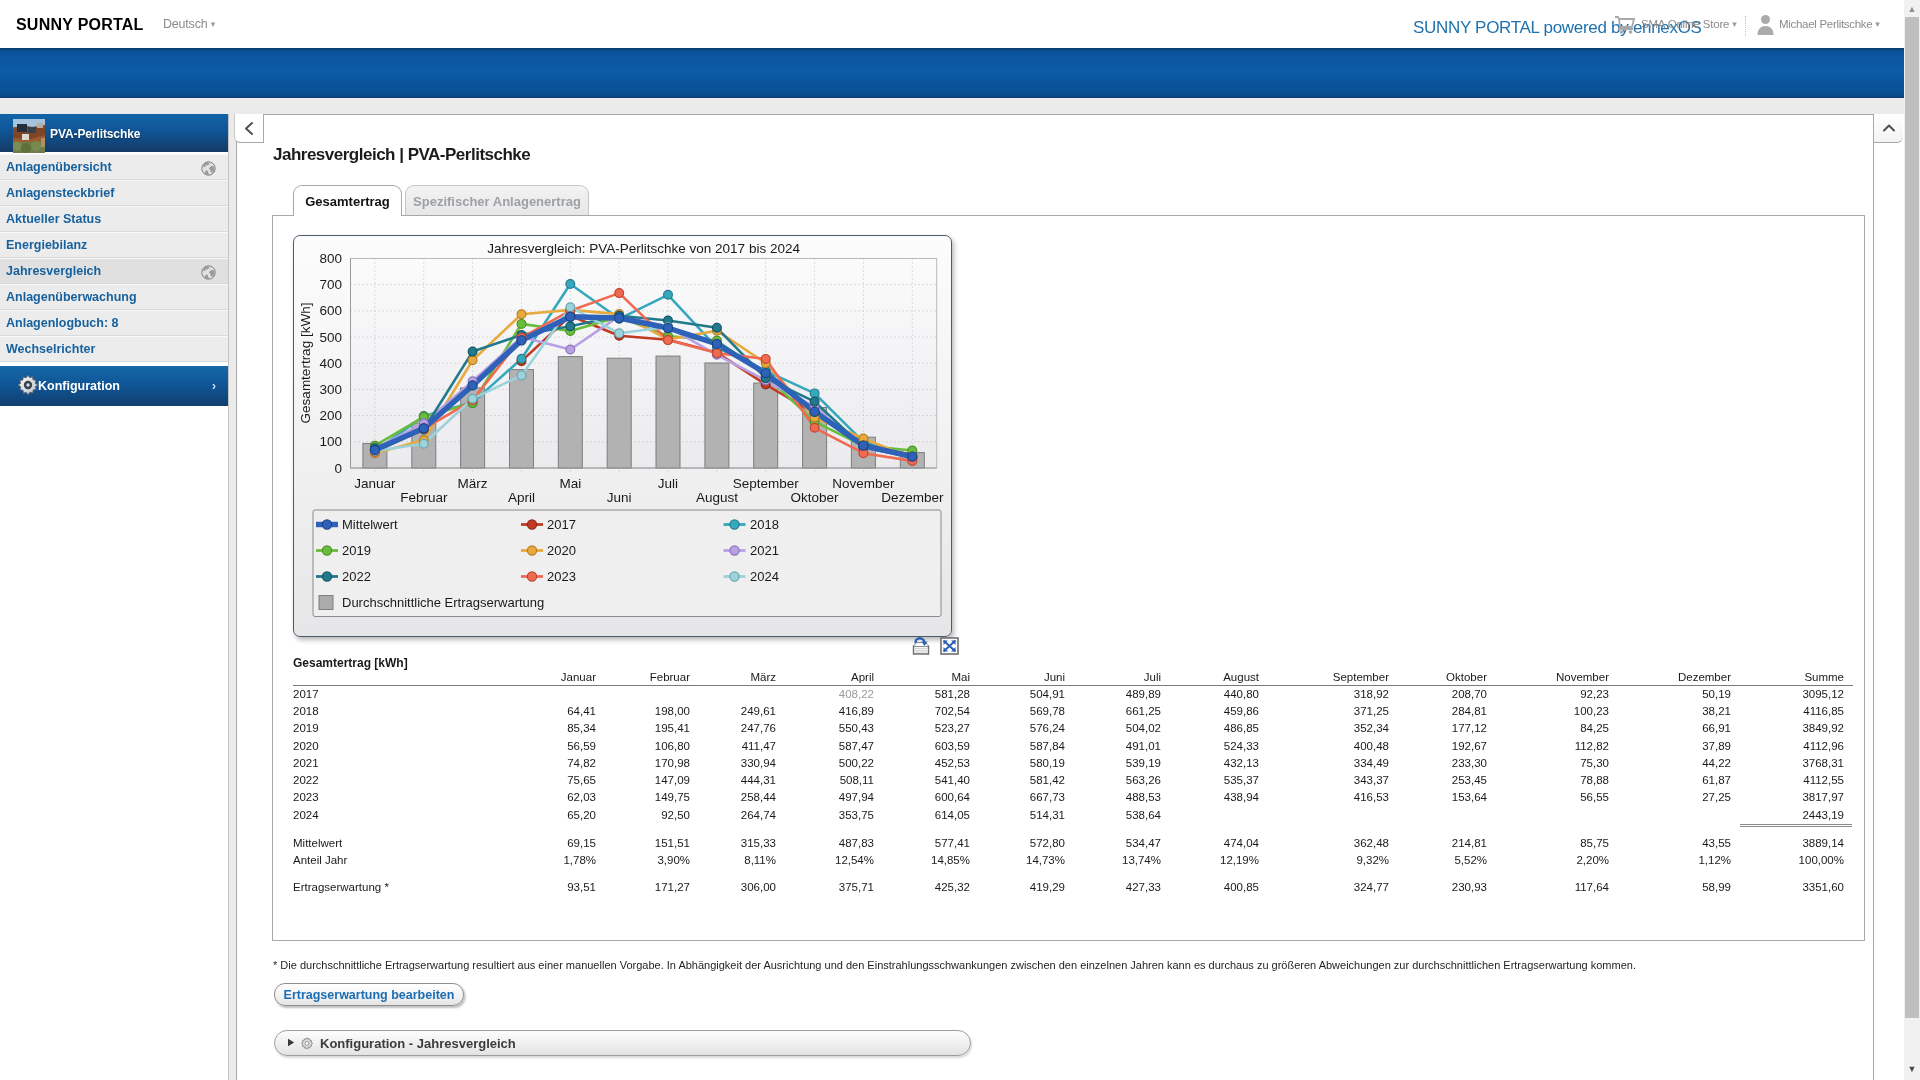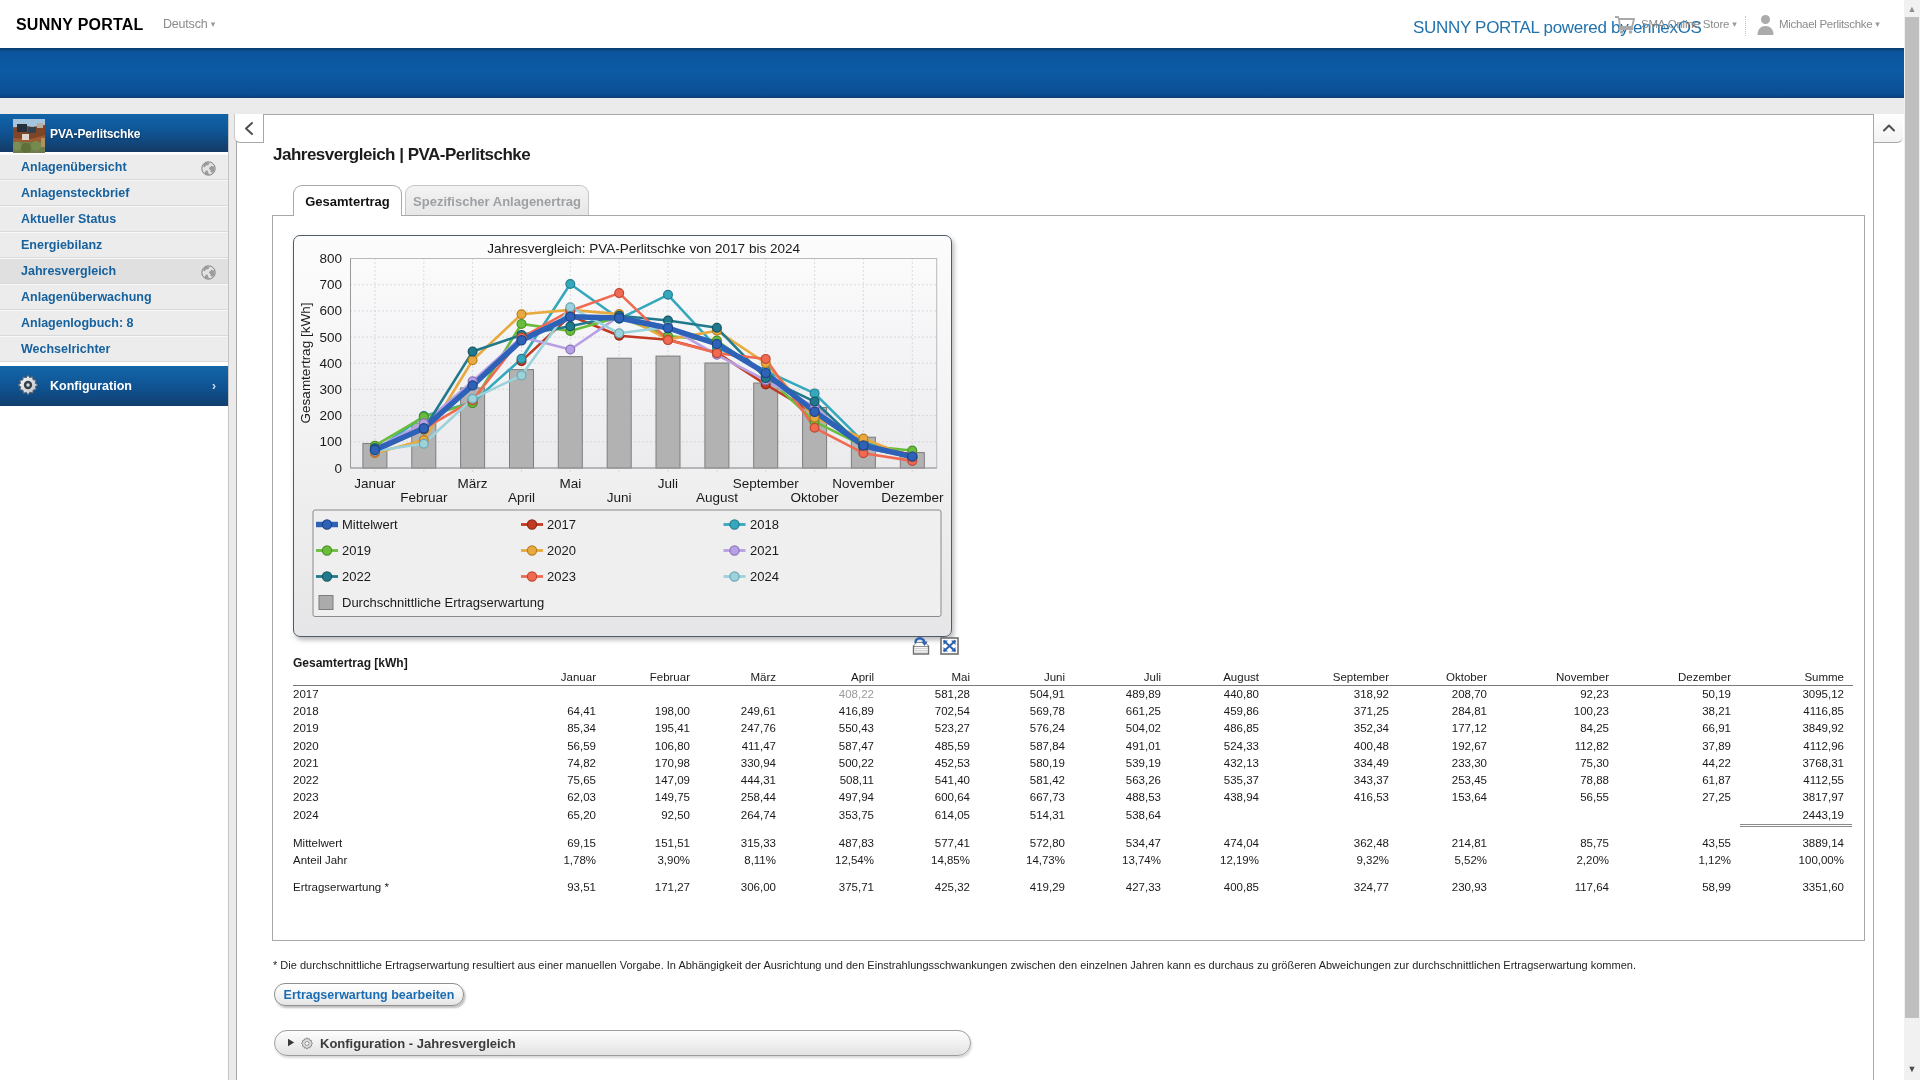--- a/index.html
+++ b/index.html
@@ -14,24 +14,24 @@
 #vsep{position:absolute;left:1745px;top:16px;height:20px;border-left:1px dotted #c2c2c2}
 #banner{position:absolute;left:0;top:48px;width:1904px;height:50px;background:linear-gradient(180deg,#0b3c6e 0,#0a549c 8%,#0c5ba6 45%,#0a4f93 92%,#0c3e74 100%)}
 #panel{position:absolute;left:236px;top:114px;width:1638px;height:966px;background:#fff;border:1px solid #a8a8a8;border-bottom:none}
 #lbtn{position:absolute;left:234px;top:114px;width:30px;height:29px;background:#fff;border-right:1px solid #a8a8a8;border-bottom:1px solid #a8a8a8;border-left:1px solid #c9c9c9;border-radius:0 0 0 6px;z-index:5}
 #lbtn svg,#rbtn svg{position:absolute;left:8px;top:7px}
 #rbtn{position:absolute;left:1873px;top:114px;width:30px;height:29px;background:linear-gradient(180deg,#fff,#f3f3f3);border-left:1px solid #a8a8a8;border-bottom:1px solid #a8a8a8;border-radius:0 0 6px 0;z-index:5}
 #sidebar{position:absolute;left:0;top:114px;width:229px;height:966px;background:#fff;border-right:1px solid #c4c4c4}
 #sbhead{position:absolute;left:0;top:114px;width:228px;height:40px;background:linear-gradient(180deg,#1164a8 0,#0f5596 45%,#143a66 100%);border-bottom:2px solid #fff}
 #sbhead .nm{position:absolute;left:50px;top:13px;color:#fff;font-weight:bold;font-size:12px;letter-spacing:-.1px;text-shadow:0 1px 2px rgba(0,0,0,.4)}
 #thumb{position:absolute;left:13px;top:5px;width:32px;height:34px}
-.mi{position:absolute;left:0;width:228px;height:26px;background:#ececec;border-top:1px solid #f8f8f8;border-bottom:1px solid #d9d9d9;color:#17629e;font-weight:bold;font-size:12.5px;line-height:25px;padding-left:21px}
+.mi{position:absolute;left:0;width:228px;height:26px;background:#ececec;border-top:1px solid #f8f8f8;border-bottom:1px solid #d9d9d9;color:#17629e;font-weight:bold;font-size:12.5px;line-height:25px;padding-left:6px}
 .mi.active{background:#e0e0e0}
 .globe{position:absolute;right:12px;top:6px}
-#konf{position:absolute;left:0;top:366px;width:228px;height:40px;background:linear-gradient(180deg,#1467a8 0,#0f5494 50%,#113f6f 100%);color:#fff;font-weight:bold;font-size:12.5px;line-height:40px;padding-left:50px}
+#konf{position:absolute;left:0;top:366px;width:228px;height:40px;background:linear-gradient(180deg,#1467a8 0,#0f5494 50%,#113f6f 100%);color:#fff;font-weight:bold;font-size:12.5px;line-height:40px;padding-left:38px}
 #konf .arr{position:absolute;right:12px;top:0;font-size:12px;color:#cfe0ef}
 #gear{position:absolute;left:14px;top:6px}
 #heading{position:absolute;left:273px;top:145px;font-size:17px;letter-spacing:-.5px;font-weight:bold;color:#1c1c1c}
 .tab{position:absolute;top:185px;height:31px;font-size:13px;font-weight:bold;text-align:center;border-radius:9px 9px 0 0;z-index:4}
 #tab1{left:293px;width:109px;background:#fff;border:1px solid #a8a8a8;border-bottom:none;color:#111;line-height:32px}
 #tab2{left:405px;width:184px;height:30px;background:linear-gradient(180deg,#f3f3f3,#e7e7e7);border:1px solid #c6c6c6;border-bottom:none;color:#9da0a4;line-height:31px}
 #tcbox{position:absolute;left:272px;top:215px;width:1593px;height:726px;background:#fff;border:1px solid #a8a8a8;z-index:1}
 #chartpanel{position:absolute;left:293px;top:235px;width:659px;height:402px;background:linear-gradient(180deg,#fcfcfc 0,#f1f1f2 55%,#e6e6e8 100%);border:1.5px solid #4e5b68;border-radius:7px;box-shadow:2px 3px 5px rgba(0,0,0,.28);z-index:2}
 #cicons{position:absolute;left:911px;top:637px;z-index:2}
 .dt{position:absolute;left:293px;top:669px;width:1560px;border-collapse:collapse;table-layout:fixed;font-size:11.5px;color:#1a1a1a;z-index:2}
@@ -443,21 +443,21 @@
         <td>84,25</td>
         <td>66,91</td>
         <td>3849,92</td>
       </tr>
 <tr class="ln1">
         <td>2020</td>
         <td>56,59</td>
         <td>106,80</td>
         <td>411,47</td>
         <td>587,47</td>
-        <td>485,59</td>
+        <td>603,59</td>
         <td>587,84</td>
         <td>491,01</td>
         <td>524,33</td>
         <td>400,48</td>
         <td>192,67</td>
         <td>112,82</td>
         <td>37,89</td>
         <td>4112,96</td>
       </tr>
 <tr class="ln1">

